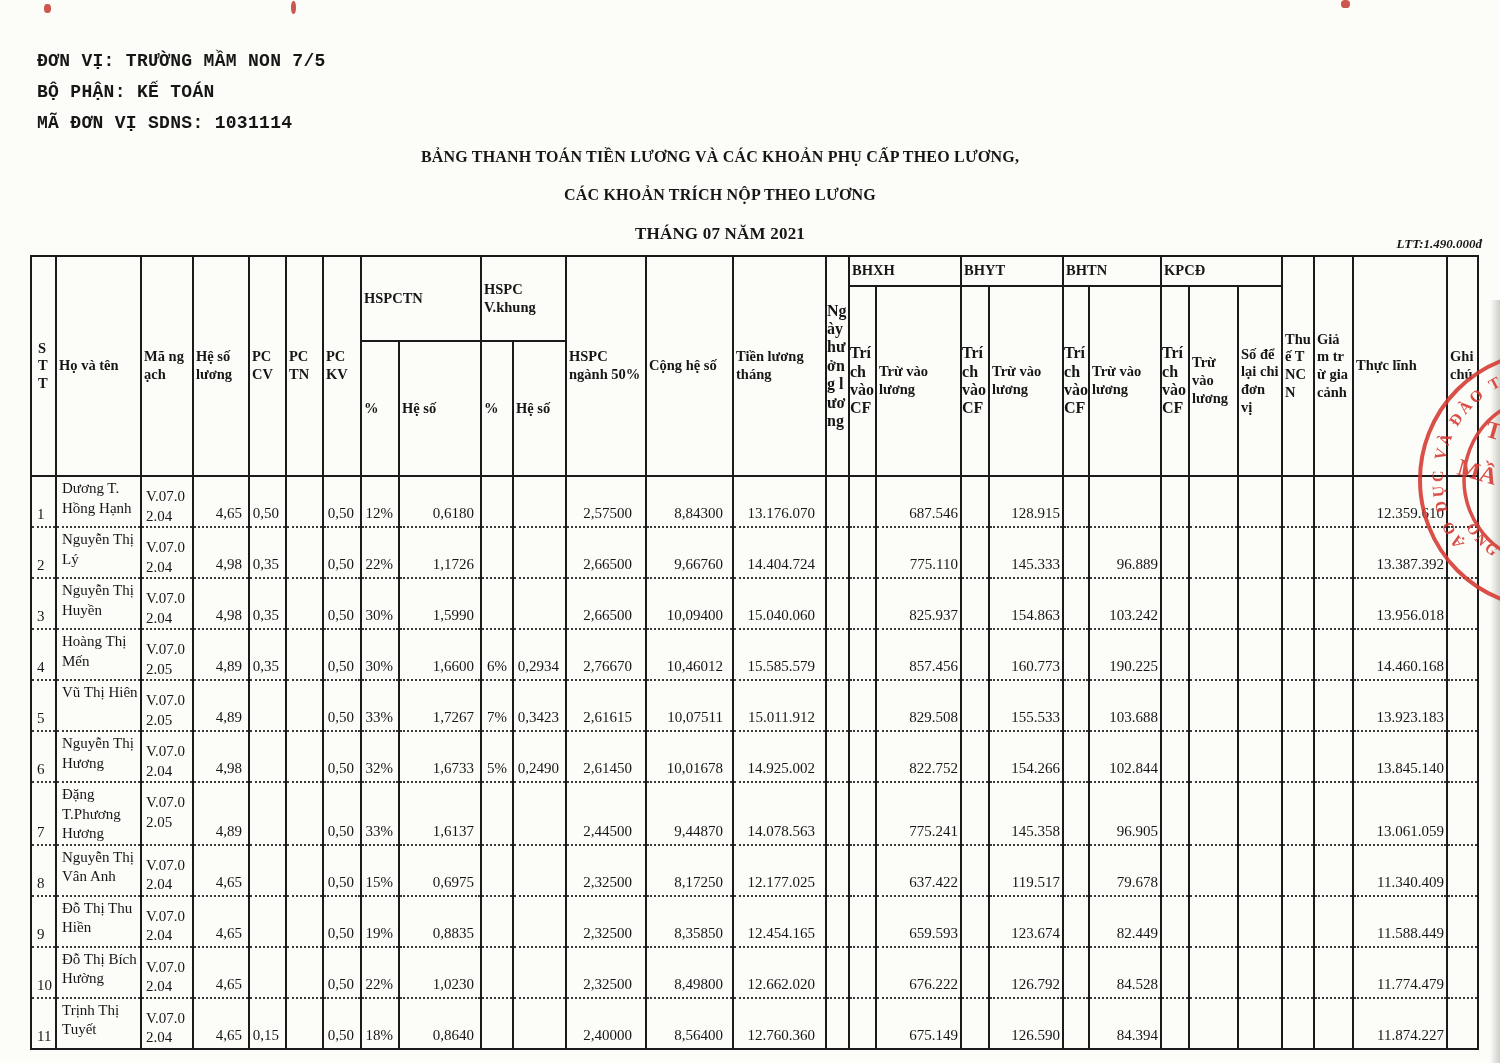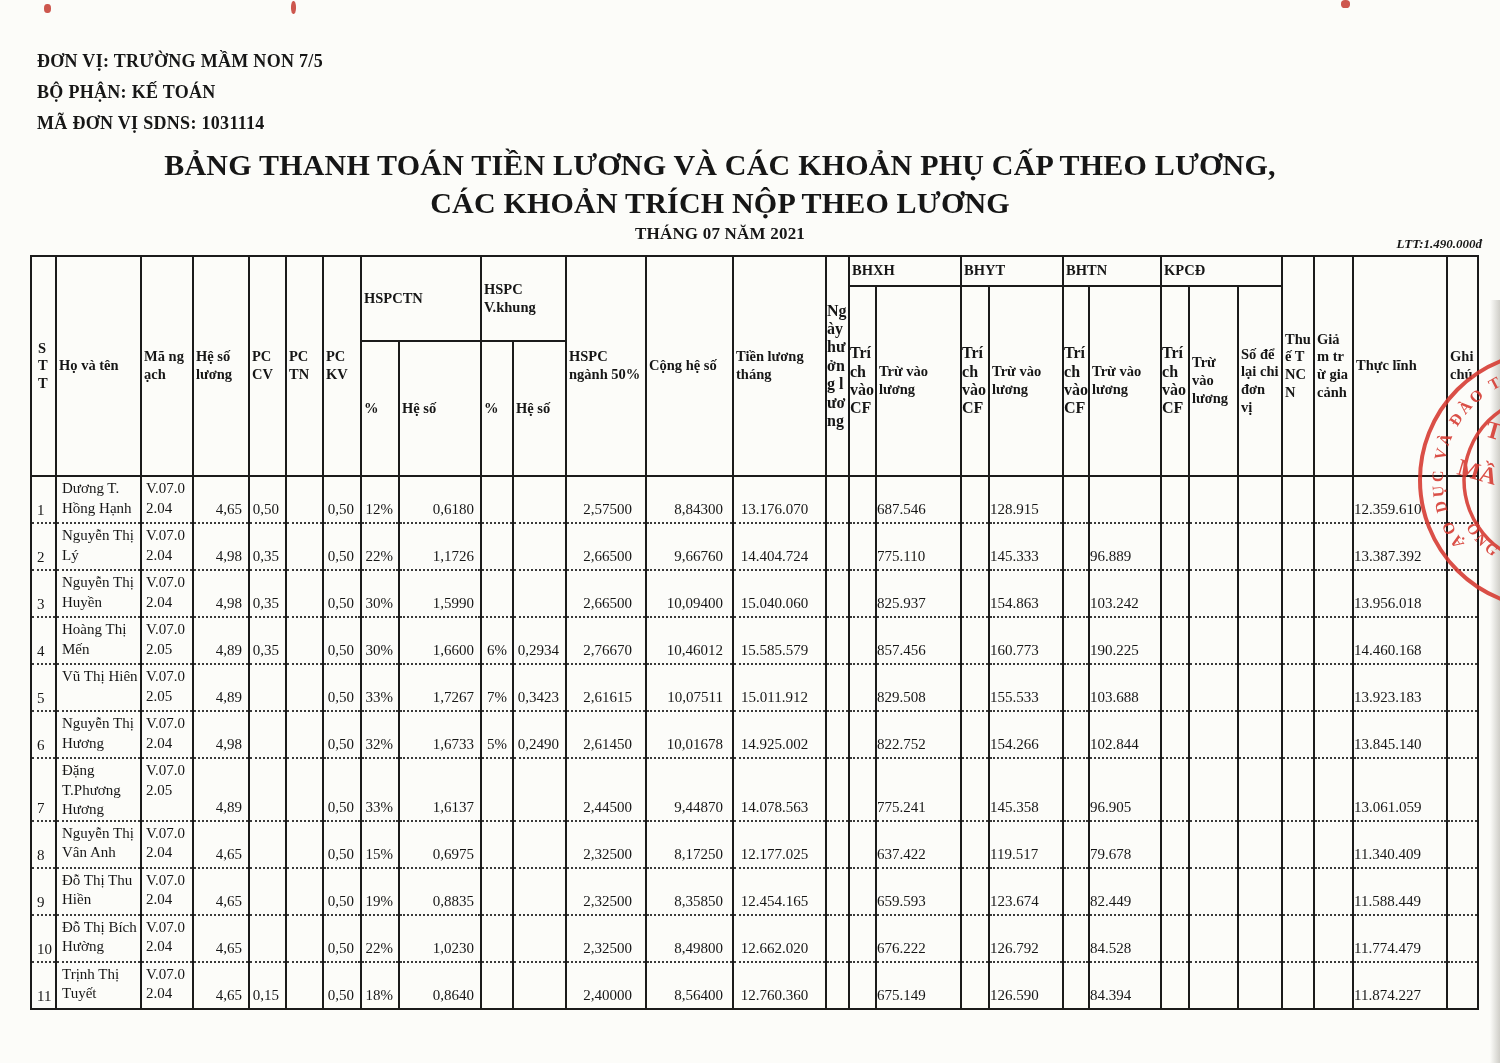--- a/index.html
+++ b/index.html
@@ -3,23 +3,23 @@
 <meta charset="utf-8">
 <style>
   html,body{margin:0;padding:0;}
   body{
     width:1500px;height:1063px;position:relative;overflow:hidden;
     background:#fcfcf9;color:#161616;
     font-family:"Liberation Serif","DejaVu Serif",serif;
   }
   
   .info{position:absolute;left:37px;top:46px;font-weight:bold;font-size:18px;letter-spacing:.3px;}
-  .info div{height:31px;line-height:31px;white-space:nowrap;}
+  .info div{height:31px;line-height:31px;white-space:nowrap;font-family:Liberation Mono, monospace;}
   
-  .title{position:absolute;left:30px;width:1380px;text-align:center;font-weight:bold;font-size:30px;letter-spacing:.2px;white-space:nowrap;}
+  .title{position:absolute;left:30px;width:1380px;text-align:center;font-weight:bold;font-size:16px;letter-spacing:.2px;white-space:nowrap;}
   .t1{top:148px;} .t2{top:186px;text-align:center;} .t3{top:224px;font-size:17px;}
   .ltt{position:absolute;right:18px;top:236px;font-weight:bold;font-style:italic;font-size:13px;}
   
   table.pay{
     position:absolute;left:30px;top:255px;
     border-collapse:collapse;table-layout:fixed;width:1447px;
     border:2px solid #1b1b1b;
   }
   th{
     border:2px solid #1b1b1b;font-weight:bold;text-align:left;vertical-align:middle;
@@ -31,26 +31,26 @@
     font-size:15px;text-align:right;vertical-align:bottom;
     padding:0 6px 4px 0;overflow:hidden;white-space:nowrap;
   }
   tr.hrA{height:30px;} tr.hrB{height:55px;} tr.hrC{height:135px;}
   tbody tr{height:47px;} tbody tr.tall{height:59px;}
   .thb{word-break:break-all;}
   .th-v{word-break:break-all;font-size:16px;line-height:1.15;padding:1px 0;}
   th.stt{padding:0 6px;word-break:break-all;line-height:1.2;}
   td.c0{text-align:left;vertical-align:bottom;padding:0 1px 3px 5px;}
   td.c1{text-align:left;vertical-align:top;padding:2px 2px 0 5px;line-height:1.3;white-space:normal;}
-  td.c2{text-align:left;vertical-align:top;padding:2px 1px 0 4px;line-height:1.3;white-space:normal;word-break:break-all;}
+  td.c2{text-align:left;vertical-align:top;padding:10px 1px 0 4px;line-height:1.3;white-space:normal;word-break:break-all;}
   td.c7,td.c9{padding-right:5px;}
   td.c11{padding-right:13px;}
   td.c12{padding-right:9px;}
-  td.c13{padding-right:10px;text-align:center;}
-  td.c16,td.c18,td.c20,td.c26{text-align:left;padding-right:2px;}
+  td.c13{padding-right:10px;}
+  td.c16,td.c18,td.c20,td.c26{text-align:right;padding-right:2px;}
   
   .stamp{position:absolute;left:1398px;top:330px;width:300px;height:300px;opacity:.88;}
   
   .speck{position:absolute;background:#c43a30;border-radius:45%;opacity:.85;}
   .sp1{left:44px;top:4px;width:7px;height:9px;}
   .sp2{left:291px;top:1px;width:5px;height:13px;}
   .sp3{left:1341px;top:0;width:9px;height:8px;}
   .edge{position:absolute;right:0;top:300px;width:10px;height:763px;
         background:linear-gradient(to right,rgba(180,178,170,0),rgba(170,168,160,.55));}
 </style>

